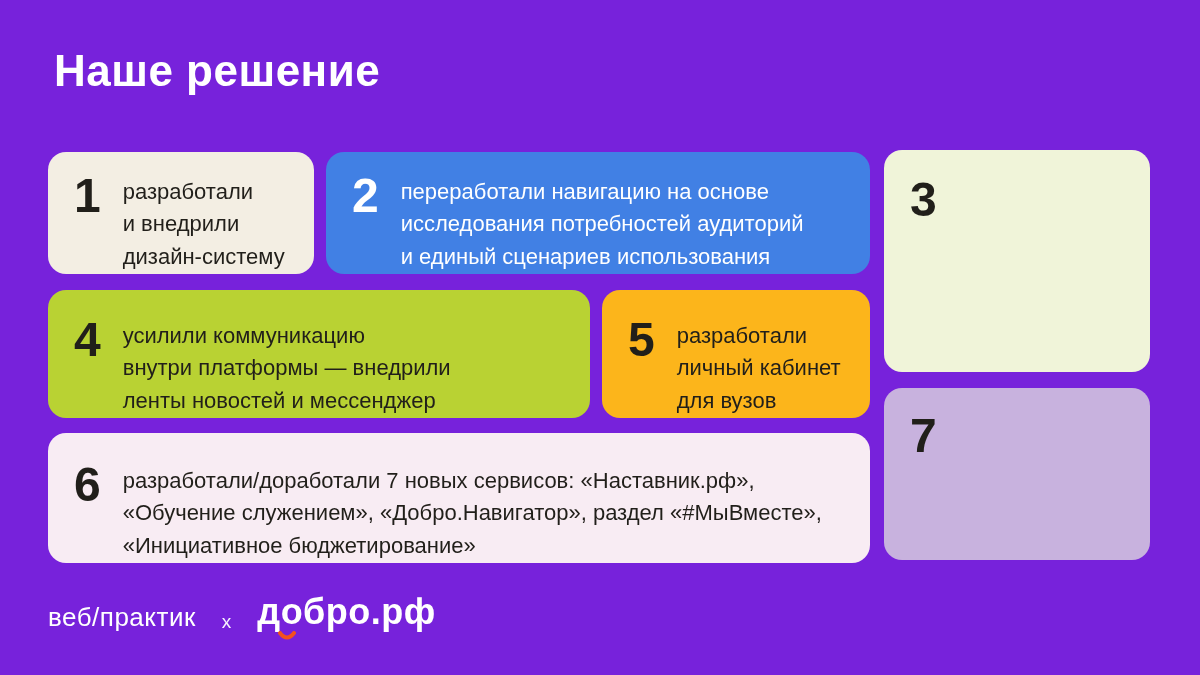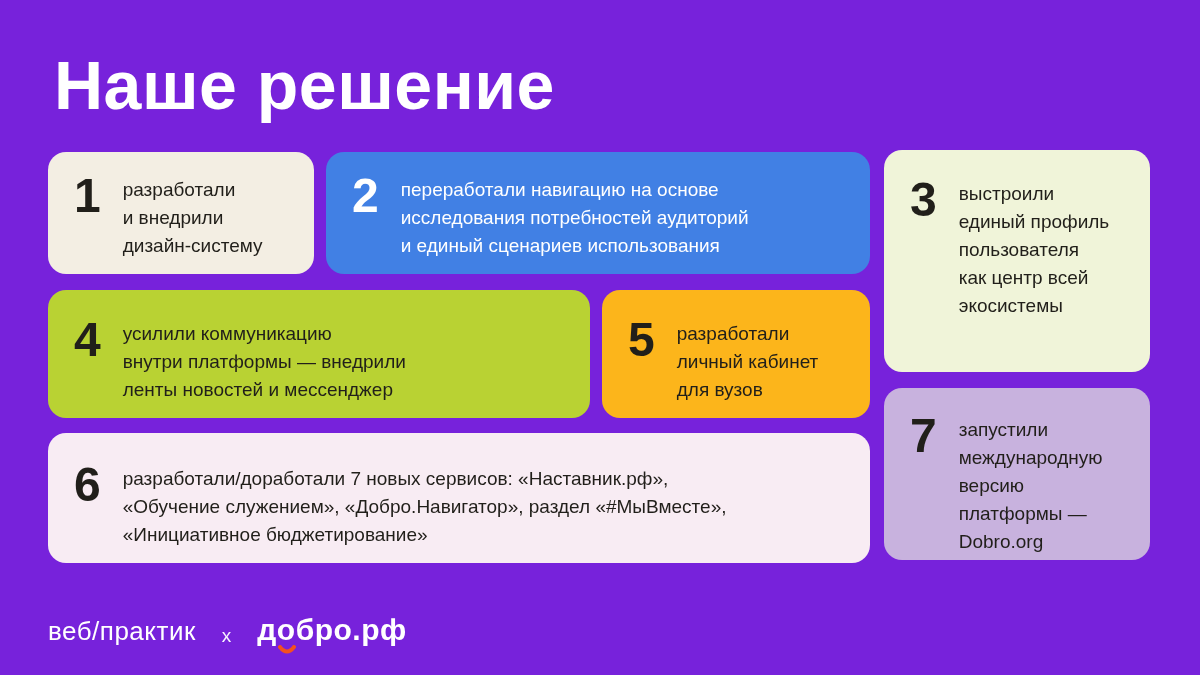--- a/index.html
+++ b/index.html
@@ -8,42 +8,42 @@
     width: 1200px;
     height: 675px;
     background: #7722DB;
     font-family: "Liberation Sans", sans-serif;
     overflow: hidden;
   }
   .title {
     position: absolute;
     left: 54px;
     top: 46px;
-    font-size: 68px;
+    font-size: 44px;
     font-weight: 700;
     color: #FFFFFF;
     letter-spacing: 0.5px;
   }
   .card {
     position: absolute;
     border-radius: 18px;
     display: flex;
     align-items: flex-start;
     gap: 22px;
     padding: 20px 26px;
     box-sizing: border-box;
   }
   .card .num {
     font-size: 48px;
     font-weight: 700;
     line-height: 0.9;
     margin-top: 2px;
   }
   .card .txt {
-    font-size: 19px;
+    font-size: 22px;
     line-height: 1.47;
     white-space: pre-line;
     font-weight: 400;
     margin-top: 4px;
   }
   .c1 { left: 48px;  top: 152px; width: 266px; height: 122px; background: #F3EEE3; color: #211F1A; }
   .c2 { left: 326px; top: 152px; width: 544px; height: 122px; background: #4180E4; color: #FFFFFF; }
   .c3 { left: 884px; top: 150px; width: 266px; height: 222px; background: #F0F4D9; color: #211F1A; padding-top: 26px; }
   .c4 { left: 48px;  top: 290px; width: 542px; height: 128px; background: #B9D233; color: #211F1A; padding-top: 26px; }
   .c5 { left: 602px; top: 290px; width: 268px; height: 128px; background: #FCB51B; color: #211F1A; padding-top: 26px; }
@@ -63,24 +63,23 @@
     font-size: 26px;
     font-weight: 400;
     letter-spacing: 0.5px;
   }
   .sep {
     font-size: 19px;
     opacity: 0.95;
   }
   .logo-dobro {
     position: relative;
-    font-size: 30px;
+    font-size: 36px;
     font-weight: 700;
     letter-spacing: 0.5px;
-    margin-top: 22px;
   }
   .smile {
     position: absolute;
     left: 21px;
     bottom: -8px;
     line-height: 0;
   }
 </style>
 </head>
 <body>
@@ -98,25 +97,20 @@
 
   <div class="card c2">
     <div class="num">2</div>
     <div class="txt">переработали навигацию на основе
 исследования потребностей аудиторий
 и единый сценариев использования</div>
   </div>
 
   <div class="card c3">
     <div class="num">3</div>
-    <div class="txt">выстроили
-единый профиль
-пользователя
-как центр всей
-экосистемы</div>
   </div>
 
   <div class="card c4">
     <div class="num">4</div>
     <div class="txt">усилили коммуникацию
 внутри платформы — внедрили
 ленты новостей и мессенджер</div>
   </div>
 
   <div class="card c5">
@@ -128,25 +122,20 @@
 
   <div class="card c6">
     <div class="num">6</div>
     <div class="txt">разработали/доработали 7 новых сервисов: «Наставник.рф»,
 «Обучение служением», «Добро.Навигатор», раздел «#МыВместе»,
 «Инициативное бюджетирование»</div>
   </div>
 
   <div class="card c7">
     <div class="num">7</div>
-    <div class="txt">запустили
-международную
-версию
-платформы —
-Dobro.org</div>
   </div>
 
   <div class="footer">
     <span class="logo-web">веб/практик</span>
     <span class="sep">х</span>
     <span class="logo-dobro">
       <span>добро.рф</span>
       <span class="smile">
         <svg width="18" height="10" viewBox="0 0 18 10">
           <path d="M2 2 Q 9 11 16 2" stroke="#F4511E" stroke-width="4" fill="none" stroke-linecap="round"></path>

